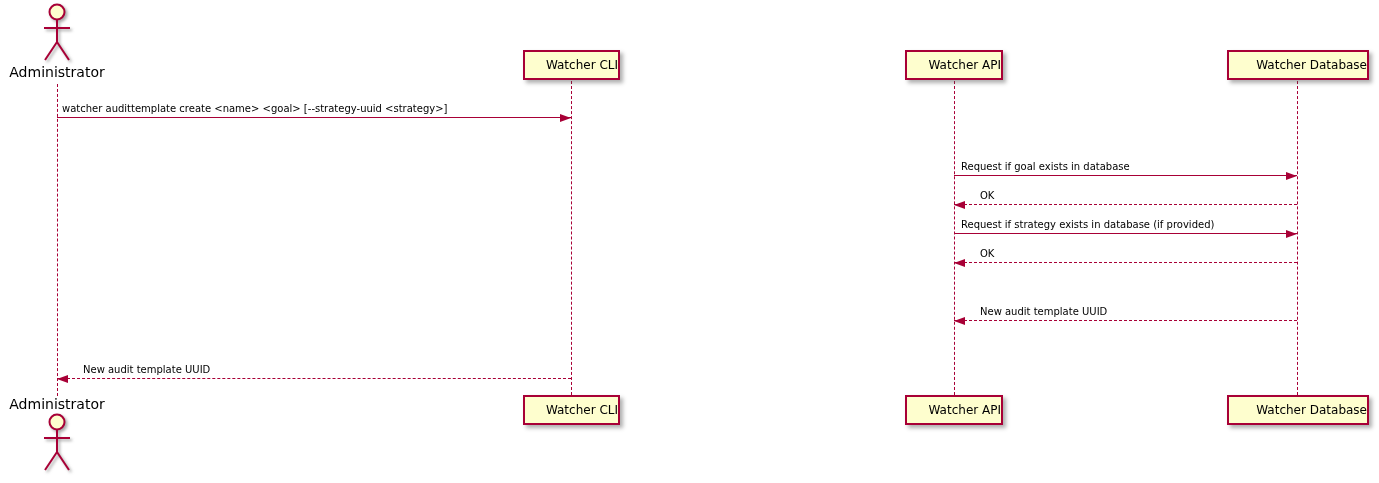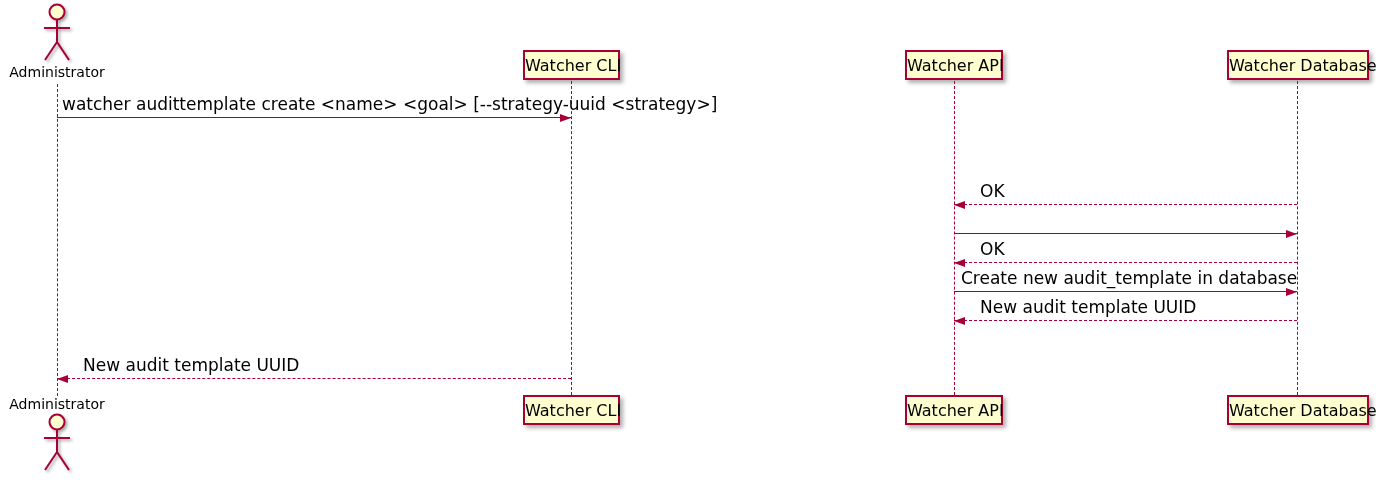--- a/index.html
+++ b/index.html
@@ -19,22 +19,22 @@
   }
   
   .pbox {
     position: absolute;
     height: 26px;
     background: var(--fill);
     border: 2px solid var(--line);
     box-shadow: 3px 3px 4px rgba(80,80,80,0.45);
     display: flex;
     align-items: center;
-    justify-content: flex-start;
-    font-size: 16px;
+    justify-content: flex-end;
+    font-size: 12px;
     white-space: nowrap;
   }
   
   .lifeline {
     position: absolute;
     width: 0;
     border-left: 1px dashed var(--line);
   }
   
   .actor {
@@ -49,21 +49,21 @@
     font-size: 14px;
     white-space: nowrap;
     line-height: 16px;
   }
   
   .msg { position: absolute; height: 18px; }
   .msg .lbl {
     position: absolute;
     bottom: 3px;
     white-space: nowrap;
-    font-size: 17px;
+    font-size: 10px;
   }
   .msg.right .lbl { left: 7px; }
   .msg.left  .lbl { left: 26px; }
   .msg .line {
     position: absolute;
     left: 0; right: 0; bottom: -1px;
     border-top: 1px solid var(--line);
   }
   .msg.dashed .line { border-top-style: dashed; }
   .msg .head {
@@ -135,43 +135,44 @@
     <span>Watcher Database</span>
   </div>
 
   <div class="msg right solid" style="left:57px; top:99px; width:514px;">
     <span class="lbl" style="left:5px;">watcher audittemplate create &lt;name&gt; &lt;goal&gt; [--strategy-uuid &lt;strategy&gt;]</span>
     <div class="line"></div>
     <div class="head"></div>
   </div>
 
 
+  <div class="msg right solid" style="left:954px; top:157px; width:343px;">
+    <span class="lbl">Request if goal exists in database</span>
+    <div class="line"></div>
+    <div class="head"></div>
+  </div>
 
   <div class="msg left dashed" style="left:954px; top:186px; width:343px;">
     <span class="lbl">OK</span>
     <div class="line"></div>
     <div class="head"></div>
   </div>
 
   <div class="msg right solid" style="left:954px; top:215px; width:343px;">
+    <span class="lbl">Request if strategy exists in database (if provided)</span>
     <div class="line"></div>
     <div class="head"></div>
   </div>
 
   <div class="msg left dashed" style="left:954px; top:244px; width:343px;">
     <span class="lbl">OK</span>
     <div class="line"></div>
     <div class="head"></div>
   </div>
 
-  <div class="msg right solid" style="left:954px; top:273px; width:343px;">
-    <span class="lbl">Create new audit_template in database</span>
-    <div class="line"></div>
-    <div class="head"></div>
-  </div>
 
   <div class="msg left dashed" style="left:954px; top:302px; width:343px;">
     <span class="lbl">New audit template UUID</span>
     <div class="line"></div>
     <div class="head"></div>
   </div>
 
 
   <div class="msg left dashed" style="left:57px; top:360px; width:514px;">
     <span class="lbl">New audit template UUID</span>

